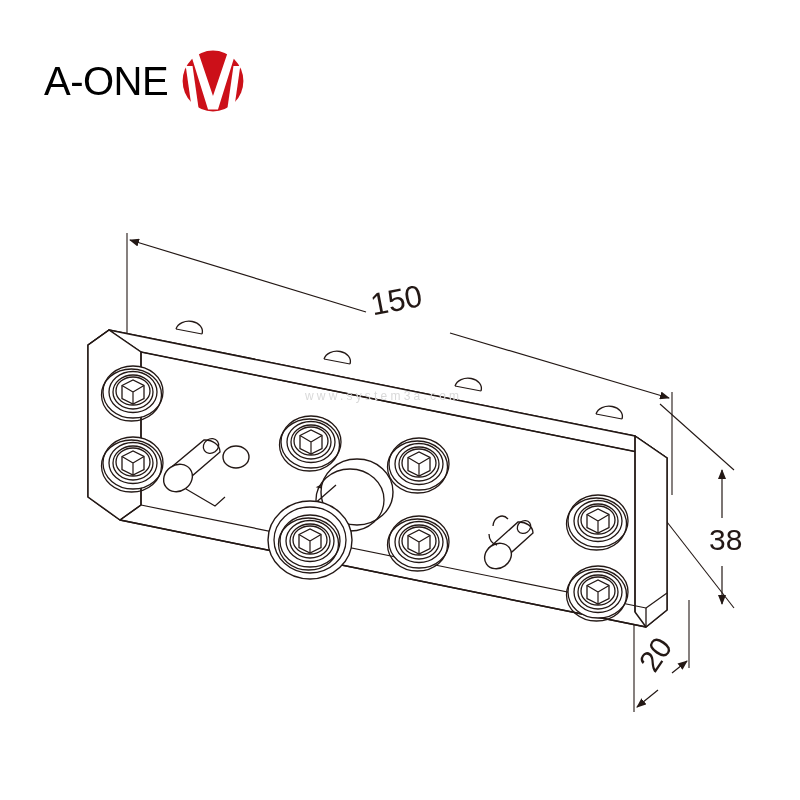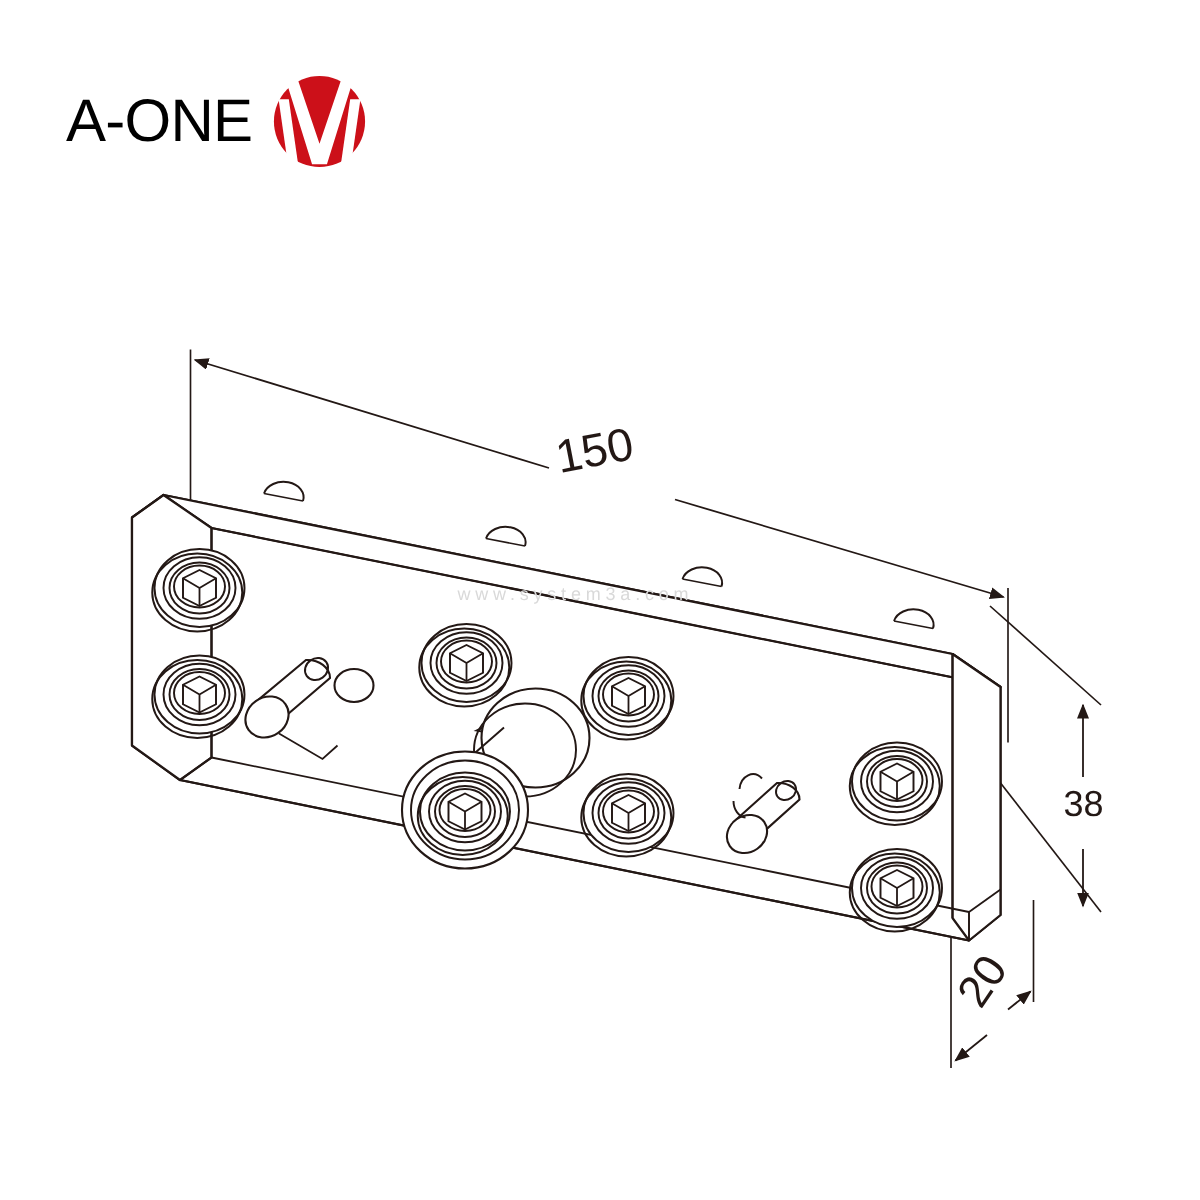--- a/index.html
+++ b/index.html
@@ -65,21 +65,21 @@
   #dim-length-text {
     left: 368px;
     top: 290px;
     font-size: 31px;
     transform: rotate(-11deg);
     transform-origin: left top;
   }
   #dim-height-text {
     left: 709px;
     top: 525px;
-    font-size: 24px;
+    font-size: 30px;
   }
   #dim-depth-text {
     left: 634px;
     top: 660px;
     font-size: 30px;
     transform: rotate(-56deg);
     transform-origin: left top;
   }
 
   

